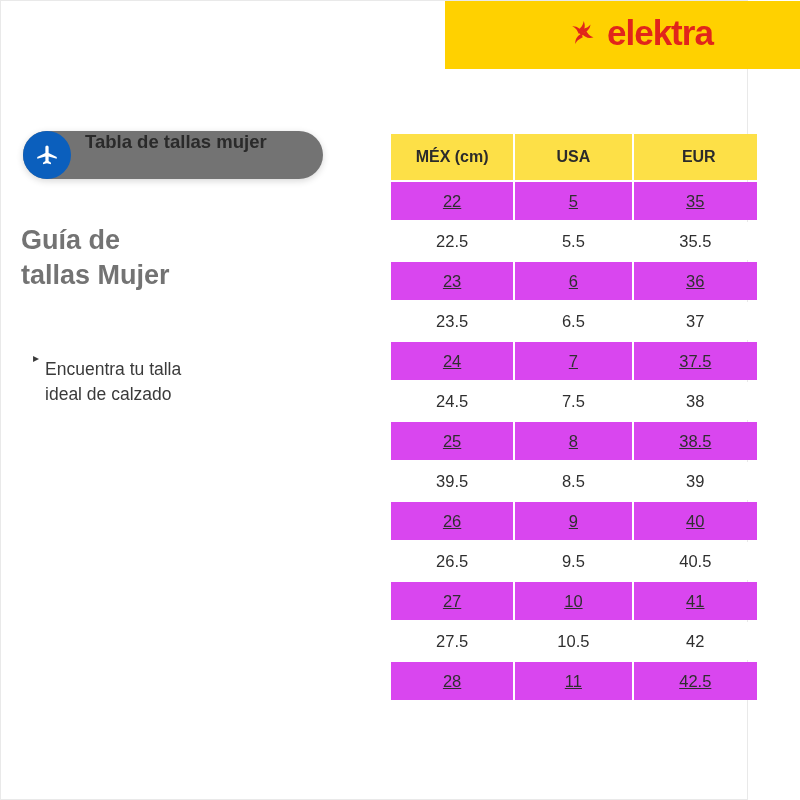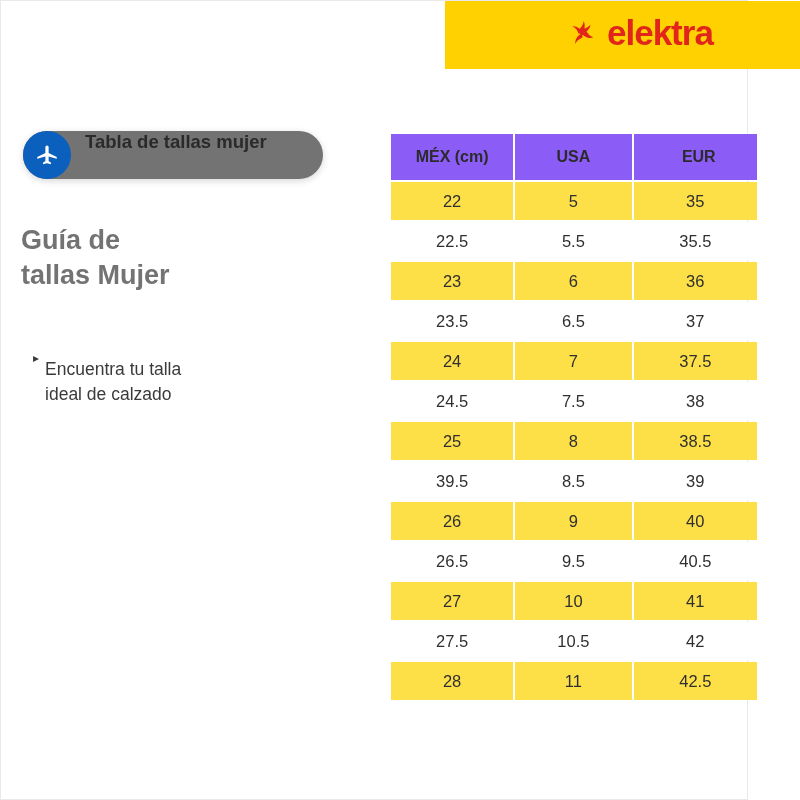--- a/index.html
+++ b/index.html
@@ -133,38 +133,39 @@
   
   .table {
     position: absolute;
     left: 388px;
     top: 131px;
     width: 370px;
     border-collapse: separate;
     border-spacing: 2px 2px;
   }
   .table th {
-    background: #8b5cf6;
+    background: #fde047;
     color: #2b2b2b;
     font-size: 16px;
     font-weight: bold;
     height: 44px;
     text-align: center;
     vertical-align: middle;
   }
   .table td {
     height: 36px;
     text-align: center;
     vertical-align: middle;
     font-size: 16.5px;
     color: #2f2f2f;
     background: #ffffff;
   }
   .table tr.alt td {
-    background: #fde047;
+    background: #d946ef;
+    text-decoration: underline;
   }
   .col-mex { width: 124px; }
   .col-usa { width: 118px; }
   .col-eur { width: 118px; padding-left: 8px; }
 </style>
 </head>
 <body>
 
 <div class="page">
 

